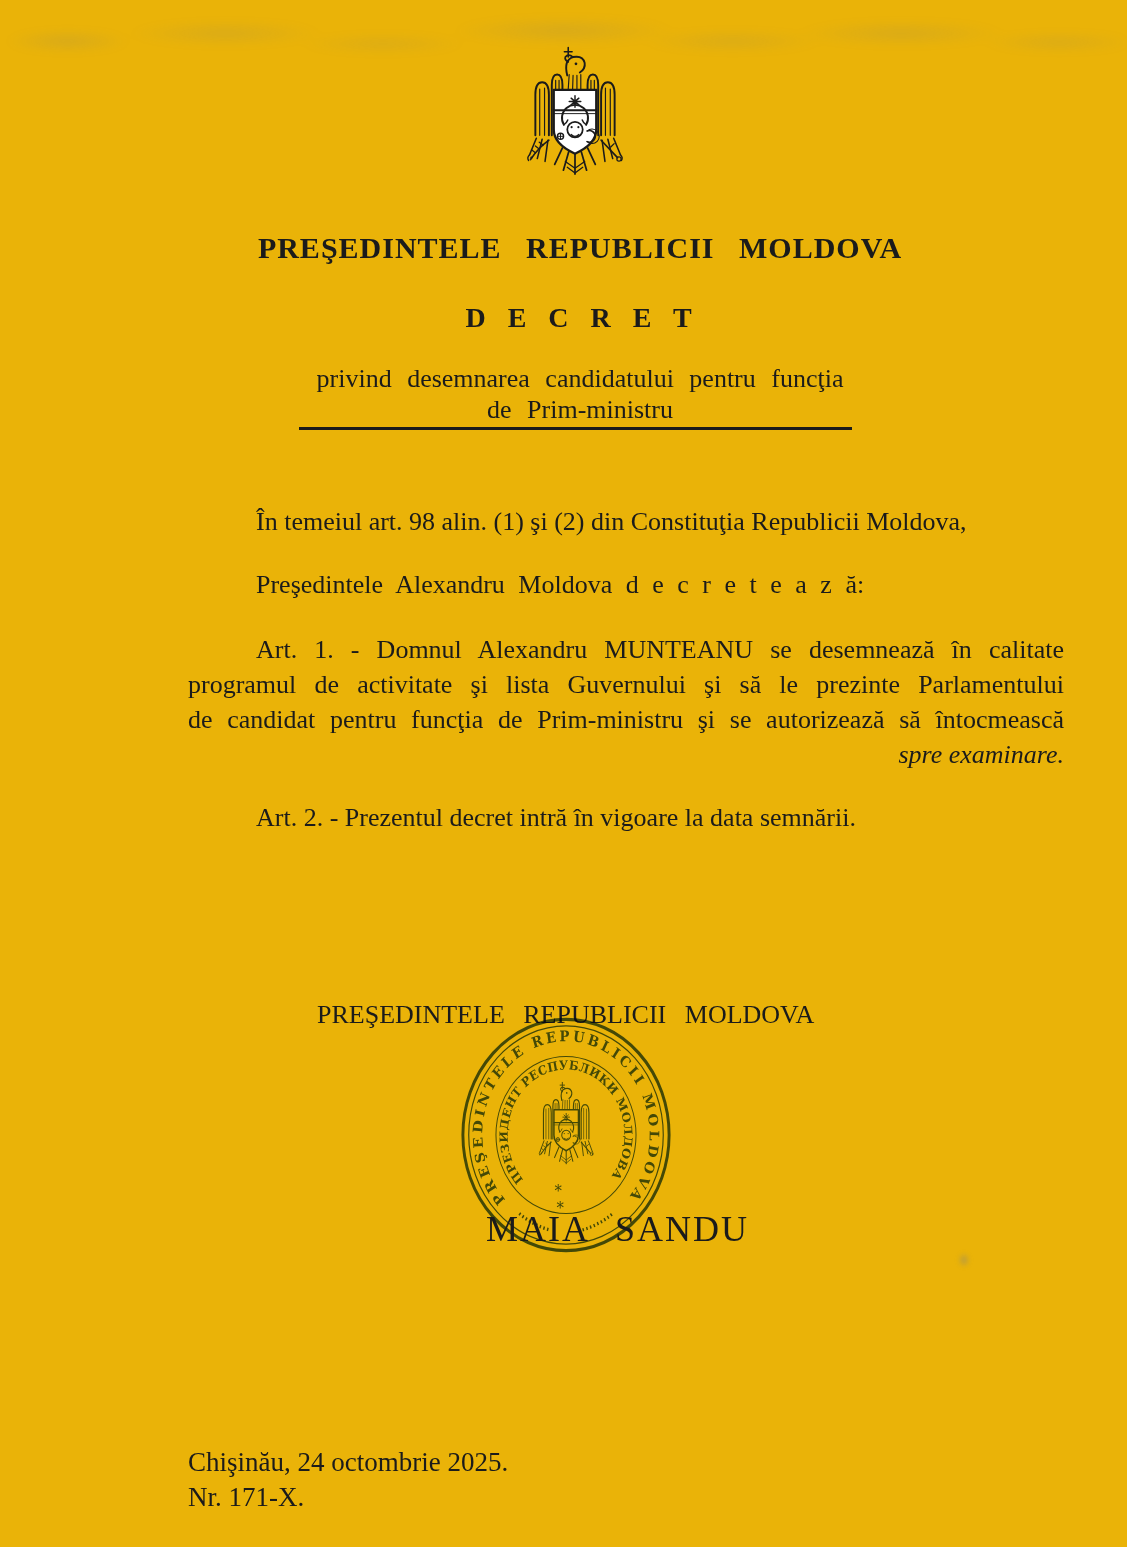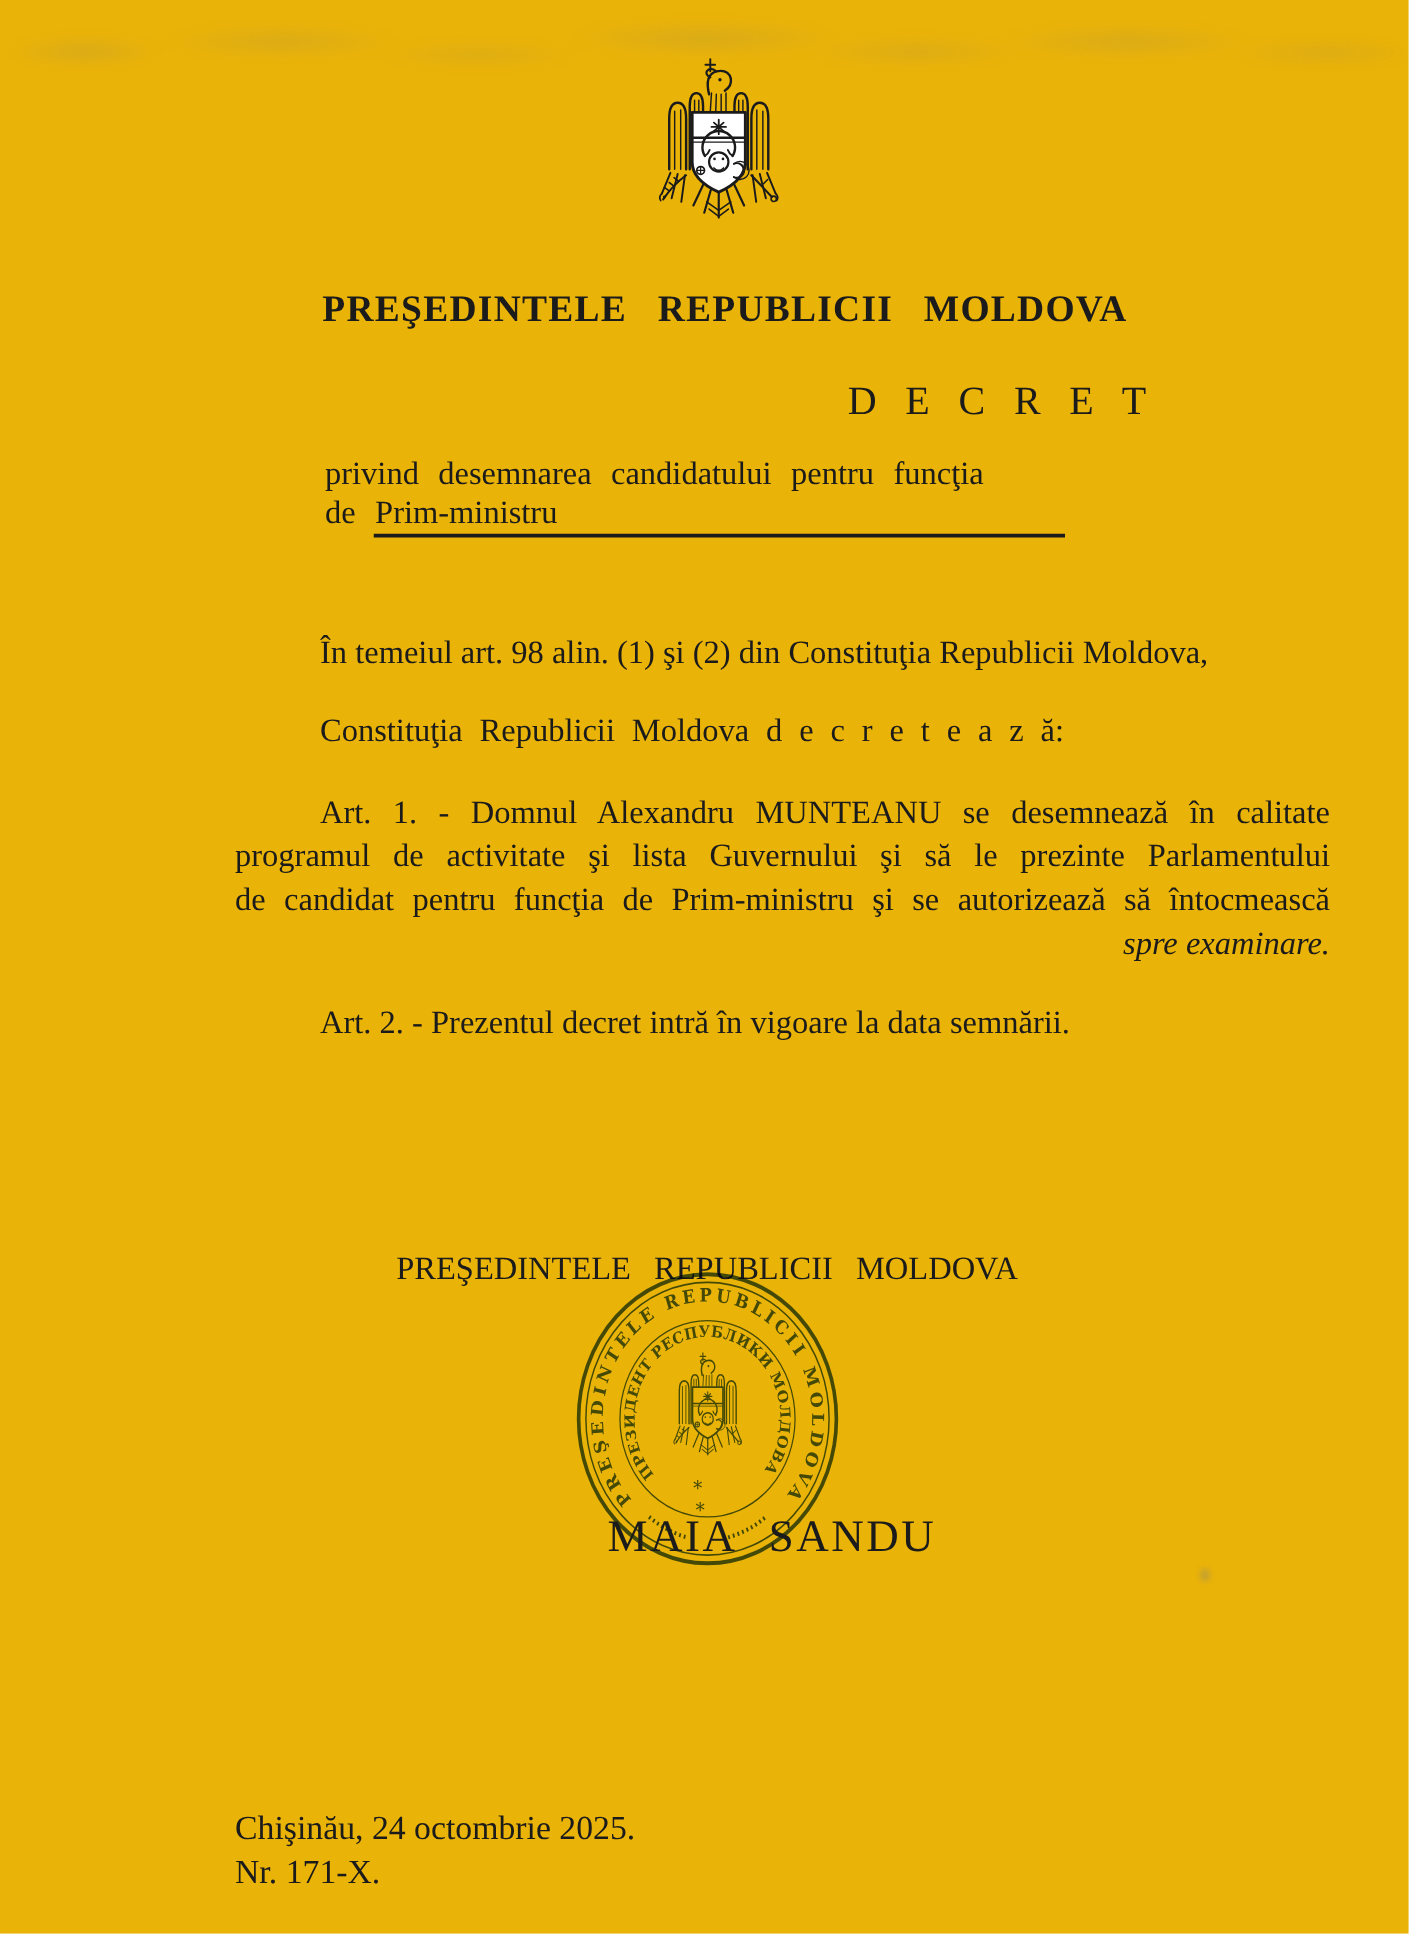--- a/index.html
+++ b/index.html
@@ -28,26 +28,26 @@
   }
   
   .emblem-top{position:absolute; left:517px; top:44px;}
   .institution{
     position:absolute; left:240px; width:680px; top:231px;
     text-align:center; font-size:30px; font-weight:bold;
     letter-spacing:1px; word-spacing:16px; white-space:nowrap;
   }
   .doctype{
     position:absolute; left:240px; width:680px; top:302px;
-    text-align:right; font-size:32px; font-weight:normal;
+    text-align:center; font-size:28px; font-weight:bold;
     letter-spacing:3px; word-spacing:9px;
   }
   .subject{
-    position:absolute; left:260px; width:660px; top:363px;
-    font-size:26px; line-height:31px; word-spacing:9px;
+    position:absolute; left:250px; width:660px; top:363px;
+    text-align:center; font-size:26px; line-height:31px; word-spacing:9px;
   }
   .subject-underline{
     position:absolute; left:299px; top:427px; width:553px; height:3px;
     background:currentColor;
   }
   
   .content{
     position:absolute; left:188px; top:504px; width:878px;
     font-size:26px; line-height:35px;
   }
@@ -153,21 +153,21 @@
   <div class="institution">PREŞEDINTELE REPUBLICII MOLDOVA</div>
   <div class="doctype">D E C R E T</div>
   <div class="subject">
     <div>privind desemnarea candidatului pentru funcţia</div>
     <div>de Prim-ministru</div>
   </div>
   <div class="subject-underline"></div>
 
   <div class="content">
     <p class="p-preamble indent">În temeiul art. 98 alin. (1) şi (2) din Constituţia Republicii Moldova,</p>
-    <p class="p-enact indent">Constituţia Republicii Moldova d e c r e t e a z ă:</p>
+    <p class="p-enact indent">Preşedintele Alexandru Moldova d e c r e t e a z ă:</p>
     <div class="art1">
       <div class="jline indent">Art. 1. - Domnul Alexandru MUNTEANU se desemnează în calitate</div>
       <div class="jline">programul de activitate şi lista Guvernului şi să le prezinte Parlamentului</div>
       <div class="jline">de candidat pentru funcţia de Prim-ministru şi se autorizează să întocmească</div>
       <div class="lastline">spre examinare.</div>
     </div>
     <p class="p-art2 indent">Art. 2. - Prezentul decret intră în vigoare la data semnării.</p>
   </div>
 
   <div class="sig-title">PREŞEDINTELE REPUBLICII MOLDOVA</div>

